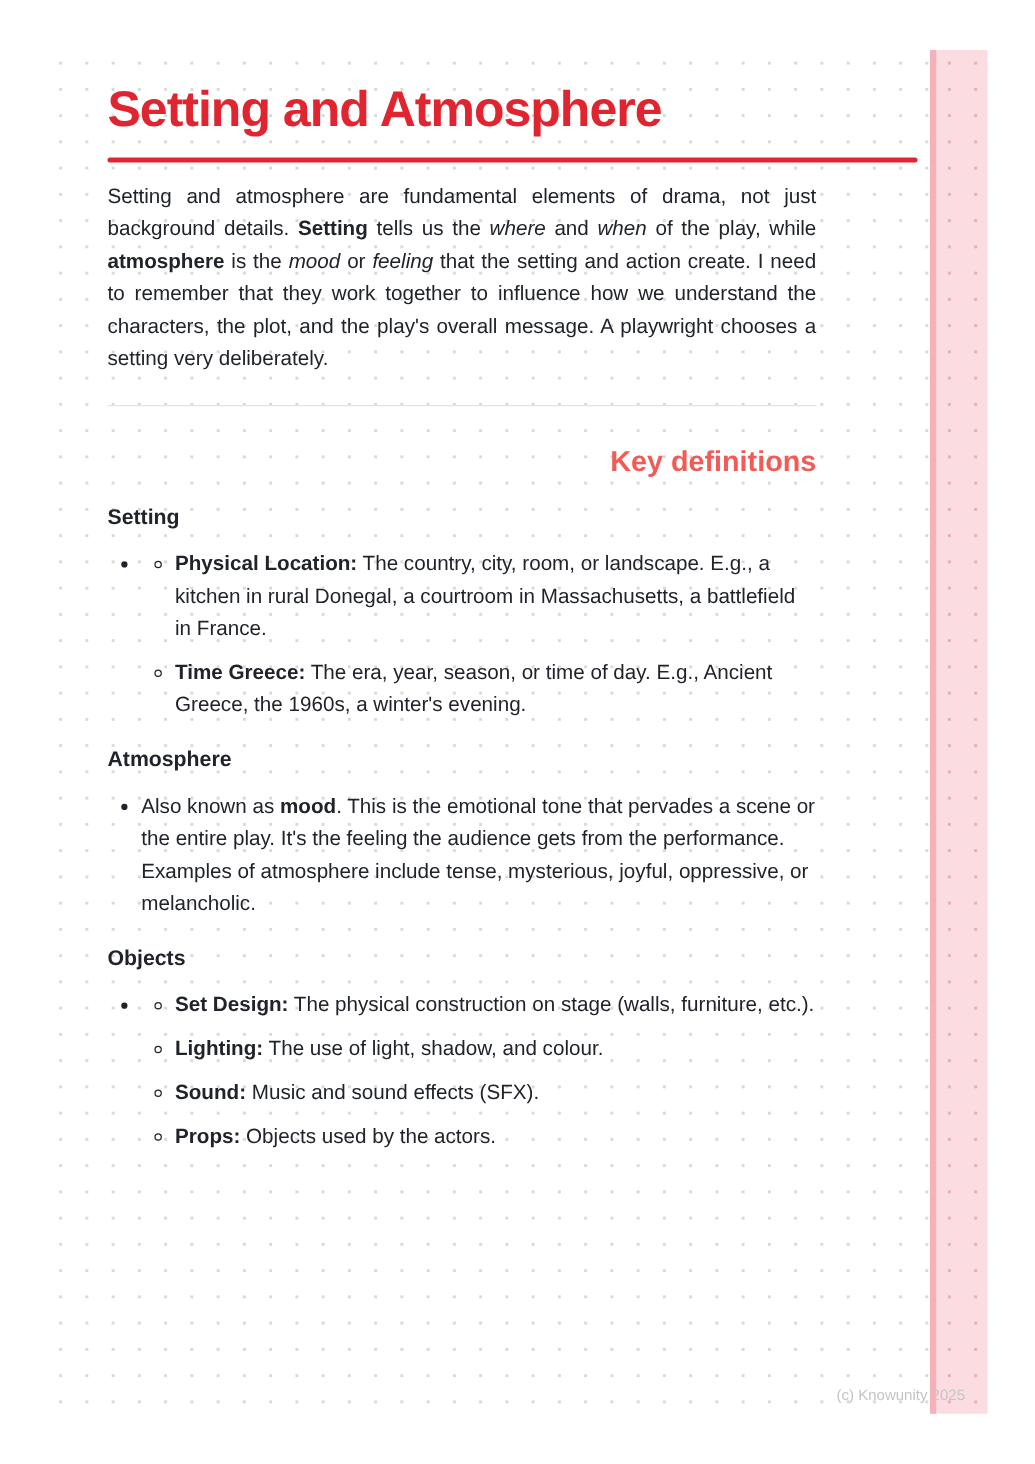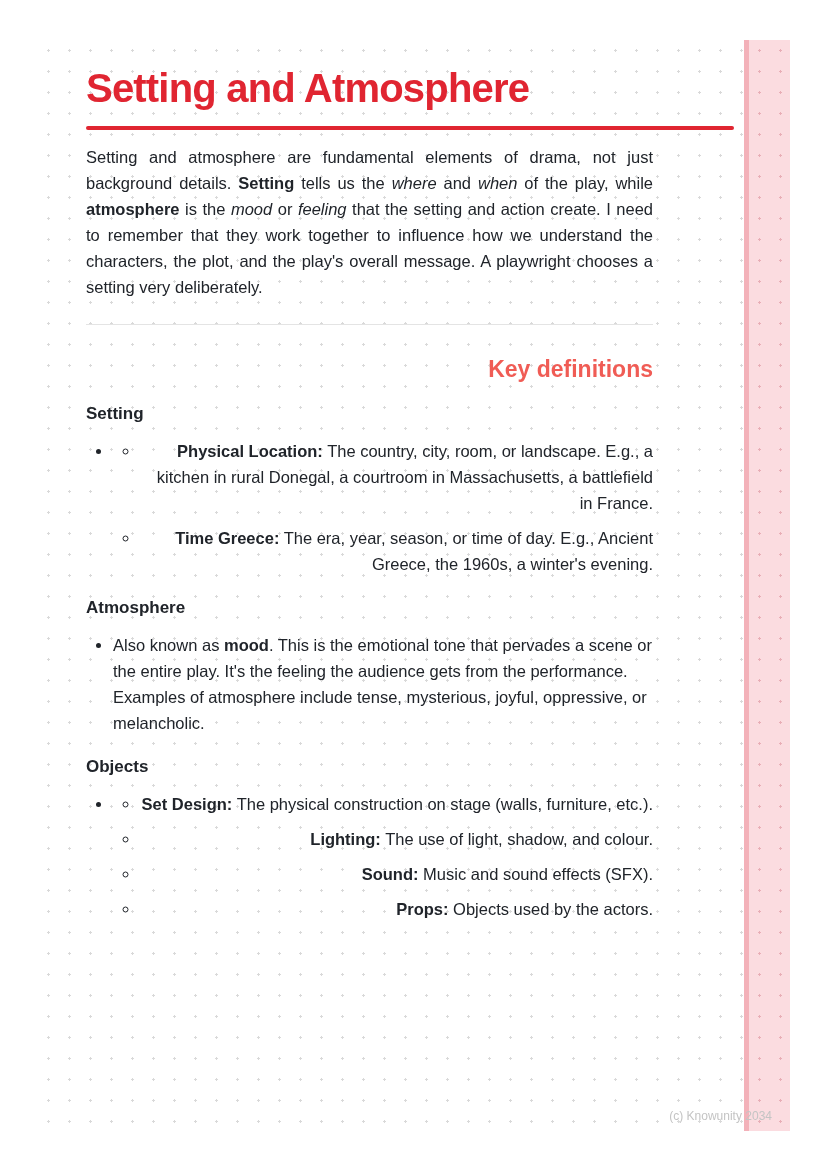--- a/index.html
+++ b/index.html
@@ -80,21 +80,20 @@
     padding-left: 27px;
     list-style-type: disc;
     font-size: 16.5px;
     line-height: 26px;
   }
   ul.l1 > li { margin-bottom: 8px; }
   ul.l2 {
     margin-top: 6px;
     padding-left: 27px;
     list-style-type: circle;
-    text-align: right;
   }
   ul.l2 > li { margin-top: 9px; }
   .footer-copyright {
     position: absolute;
     right: 56px; bottom: 48px;
     font-size: 12px;
     color: #c4c4c4;
     z-index: 3;
   }
   strong { font-weight: 700; }
@@ -139,13 +138,13 @@
         <li><strong>Set Design:</strong> The physical construction on stage (walls, furniture, etc.).</li>
         <li><strong>Lighting:</strong> The use of light, shadow, and colour.</li>
         <li><strong>Sound:</strong> Music and sound effects (SFX).</li>
         <li><strong>Props:</strong> Objects used by the actors.</li>
       </ul>
     </li>
   </ul>
 
 </div>
 
-<div class="footer-copyright">(c) Knowunity 2034</div>
+<div class="footer-copyright">(c) Knowunity 2025</div>
 
 </body></html>

